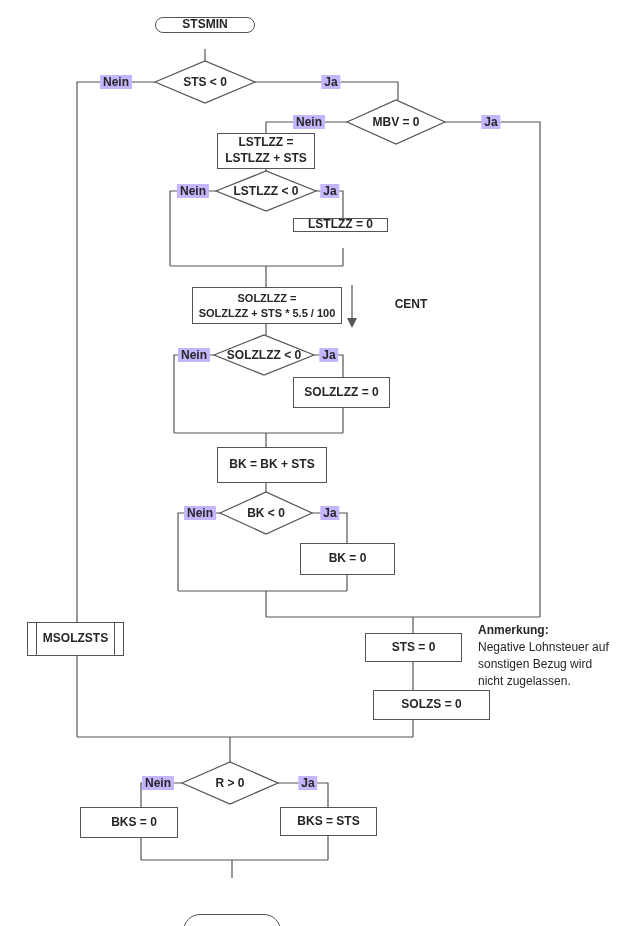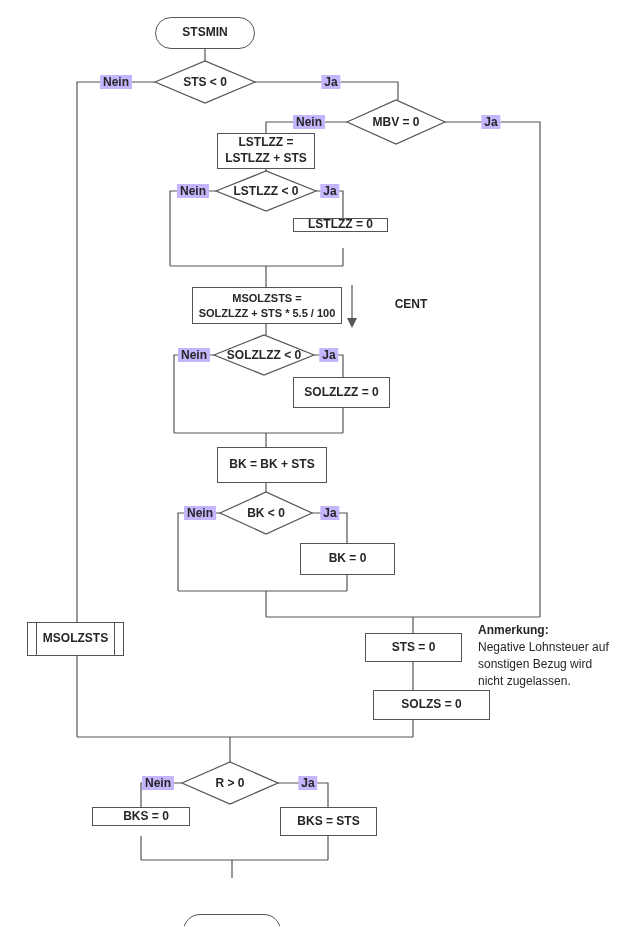--- a/index.html
+++ b/index.html
@@ -122,36 +122,36 @@
       <polygon fill="#ffffff" points="155,82 205,61 255,82 205,103"></polygon>
       <polygon fill="#ffffff" points="347,122 396,100 445,122 396,144"></polygon>
       <polygon fill="#ffffff" points="216,191 266,171 316,191 266,211"></polygon>
       <polygon fill="#ffffff" points="214,355 264,335 314,355 264,375"></polygon>
       <polygon fill="#ffffff" points="220,513 266,492 312,513 266,534"></polygon>
       <polygon fill="#ffffff" points="182,783 230,762 278,783 230,804"></polygon>
     </g>
     <polygon fill="#545454" points="352,328 347,318 357,318"></polygon>
   </svg>
 
-  <div class="node terminator" style="left:155px;top:17px;width:100px;height:32px;">
+  <div class="node terminator" style="left:155px;top:17px;width:100px;height:16px;">
     <span>STSMIN</span>
   </div>
   <div class="node terminator" style="left:183px;top:878px;width:98px;height:41px;margin-top:36px;">
     <span>ENDE</span>
   </div>
 
   <div class="node" style="left:217px;top:133px;width:98px;height:36px;">
     <div>LSTLZZ =</div>
     <div>LSTLZZ + STS</div>
   </div>
   <div class="node" style="left:293px;top:218px;width:95px;height:14px;">
     <span>LSTLZZ = 0</span>
   </div>
   <div class="node small-font" style="left:192px;top:287px;width:150px;height:37px;">
-    <div>MSOLZSTS =</div>
+    <div>SOLZLZZ =</div>
     <div>SOLZLZZ + STS * 5.5 / 100</div>
   </div>
   <div class="node" style="left:293px;top:377px;width:97px;height:31px;">
     <span>SOLZLZZ = 0</span>
   </div>
   <div class="node" style="left:217px;top:447px;width:110px;height:36px;">
     <span>BK = BK + STS</span>
   </div>
   <div class="node" style="left:300px;top:543px;width:95px;height:32px;text-align:right;">
     <span>BK = 0</span>
@@ -160,21 +160,21 @@
     <span class="bar left"></span>
     <span class="bar right"></span>
     <span>MSOLZSTS</span>
   </div>
   <div class="node" style="left:365px;top:633px;width:97px;height:29px;">
     <span>STS = 0</span>
   </div>
   <div class="node" style="left:373px;top:690px;width:117px;height:30px;">
     <span>SOLZS = 0</span>
   </div>
-  <div class="node" style="left:92px;top:807px;width:98px;height:19px;padding-left:10px;">
+  <div class="node" style="left:80px;top:807px;width:98px;height:31px;padding-left:10px;">
     <span>BKS = 0</span>
   </div>
   <div class="node" style="left:280px;top:807px;width:97px;height:29px;">
     <span>BKS = STS</span>
   </div>
 
   <div class="label" style="left:205px;top:82px;">STS &lt; 0</div>
   <div class="label" style="left:396px;top:122px;">MBV = 0</div>
   <div class="label" style="left:266px;top:191px;">LSTLZZ &lt; 0</div>
   <div class="label" style="left:264px;top:355px;">SOLZLZZ &lt; 0</div>

